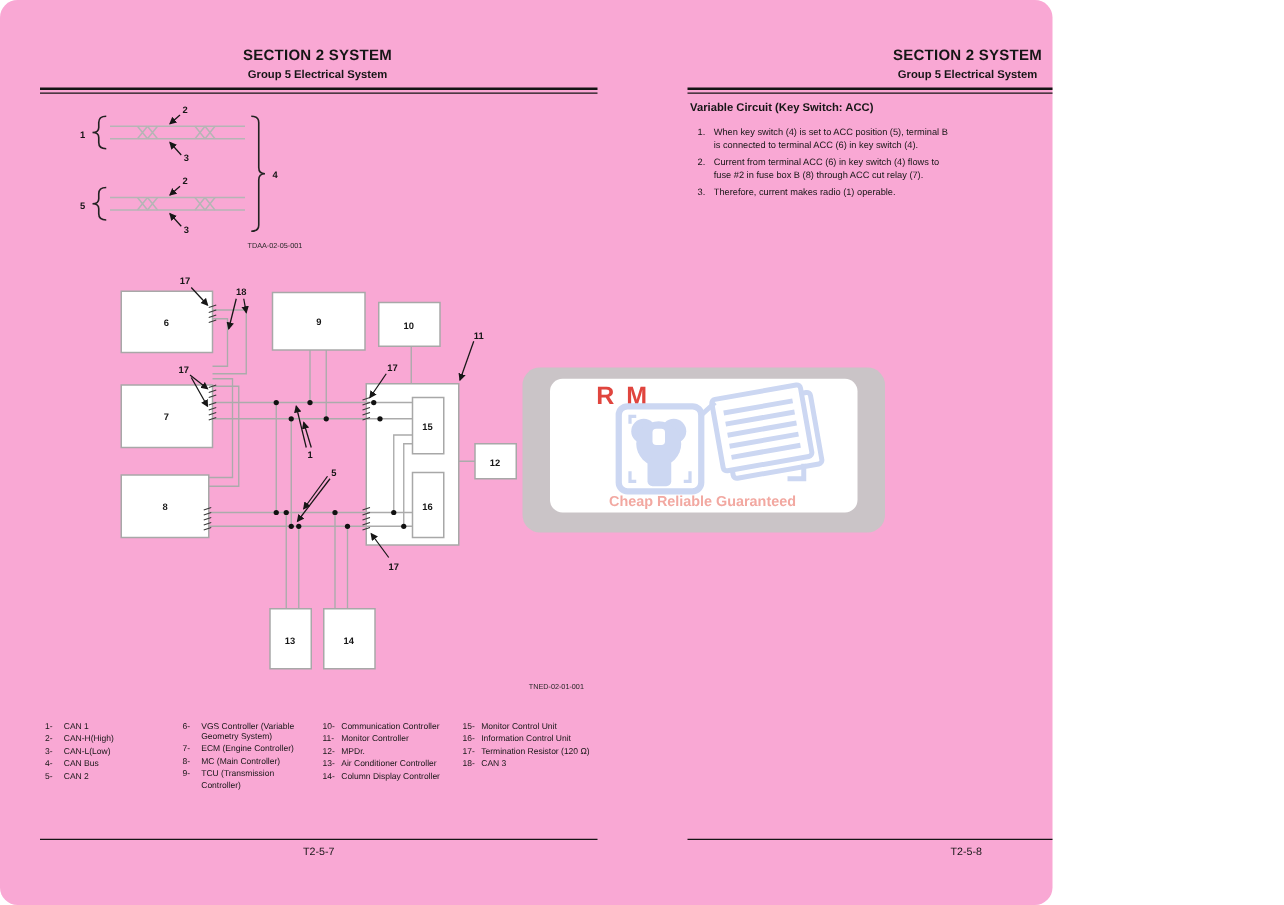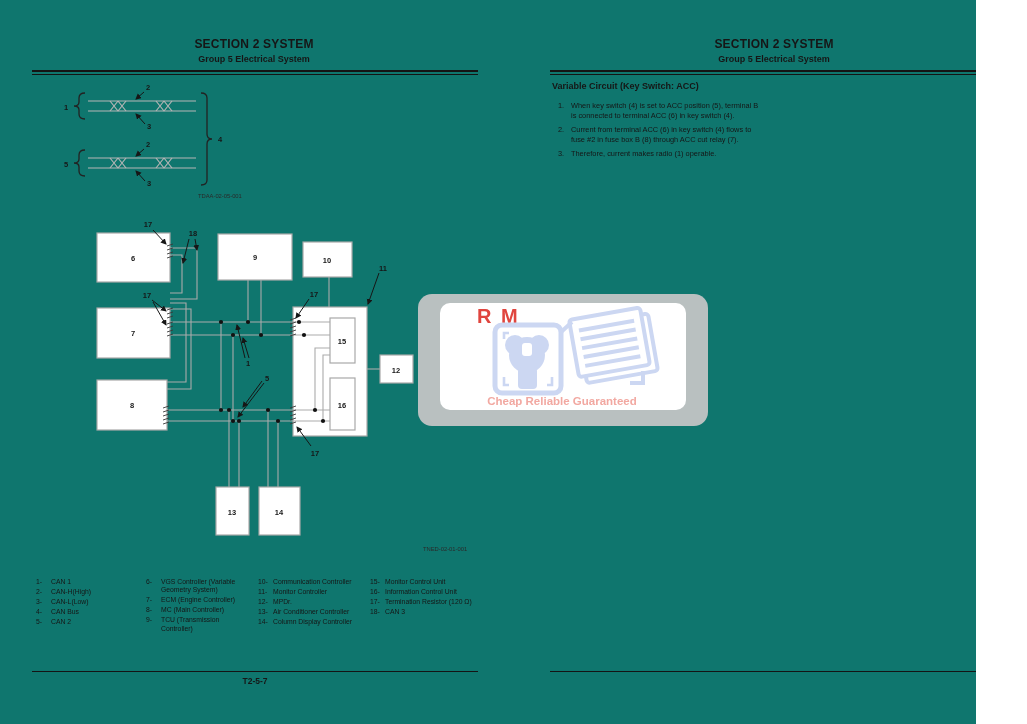--- a/index.html
+++ b/index.html
@@ -1,24 +1,24 @@
 <!DOCTYPE html>
 <html><head>
 <meta charset="utf-8">
 <style>
   html,body{margin:0;padding:0;background:#ffffff;}
-  #spread{position:relative;width:976px;height:724px;background:#0f766e;overflow:hidden;
-          font-family:"Liberation Sans",sans-serif;color:#161616;}
+  #spread{position:relative;width:842px;height:724px;background:#f9a8d4;overflow:hidden;
+          font-family:"Liberation Sans",sans-serif;color:#161616;border-radius:14px;}
   .abs{position:absolute;}
   .pg-header{text-align:center;}
   .page-title{font-size:12px;font-weight:bold;letter-spacing:.2px;}
   .page-sub{font-size:9px;font-weight:bold;margin-top:3px;text-align:center;}
   .dbl-rule{height:2.4px;border-top:2.2px solid #141414;border-bottom:1px solid #141414;}
   .footer-rule{border-top:1.2px solid #141414;height:0;}
-  .page-num{text-align:center;font-size:8.5px;font-weight:700;}
+  .page-num{text-align:center;font-size:8.5px;font-weight:400;}
   .sec-heading{font-size:9px;font-weight:bold;}
   .ilist{width:205px;}
   .ilist .li{display:flex;margin-bottom:5px;}
   .ilist .ln{width:13px;flex:none;font-size:7.4px;line-height:9.6px;}
   .ilist .lt{flex:1;font-size:7.4px;line-height:9.6px;width:182px;}
   .legend-col{top:578px;}
   .legend-item{display:flex;margin-bottom:1.5px;}
   .lnum{width:15px;flex:none;font-size:6.8px;line-height:8.4px;}
   .llabel{flex:1;font-size:6.8px;line-height:8.4px;}
   svg text{font-family:"Liberation Sans",sans-serif;}
@@ -291,20 +291,21 @@
         <span class="ln">2.</span>
         <span class="lt">Current from terminal ACC (6) in key switch (4) flows to fuse #2 in fuse box B (8) through ACC cut relay (7).</span>
       </div>
       <div class="li">
         <span class="ln">3.</span>
         <span class="lt">Therefore, current makes radio (1) operable.</span>
       </div>
     </div>
 
     <div class="abs footer-rule" style="left:37px;top:671px;width:446px;"></div>
+    <div class="abs page-num" style="left:37px;top:676px;width:446px;">T2-5-8</div>
   </div>
 
   <div id="wm" class="abs" style="background:rgba(198,198,198,0.93);">
     <div id="wm-inner" class="abs">
       <svg width="246" height="107" viewBox="0 0 246 107" style="position:absolute;left:0;top:0;">
 
         <text x="37" y="20" font-family="Liberation Serif, serif" font-weight="bold" font-size="20" fill="#e0453e">R</text>
         <text x="61" y="20" font-family="Liberation Serif, serif" font-weight="bold" font-size="20" fill="#e0453e">M</text>
 
         <g>

